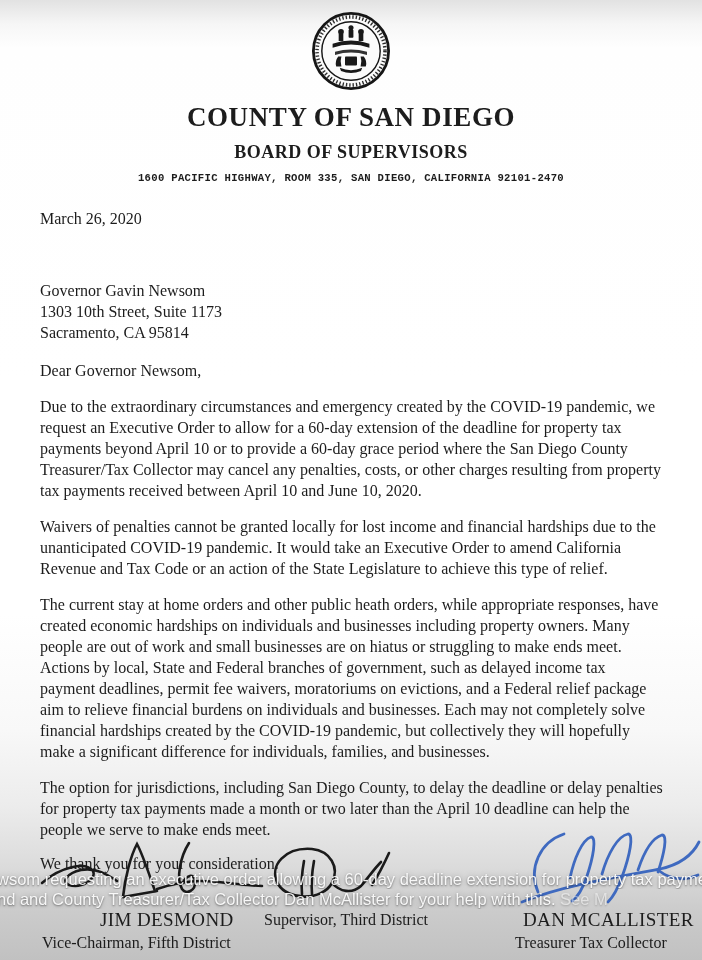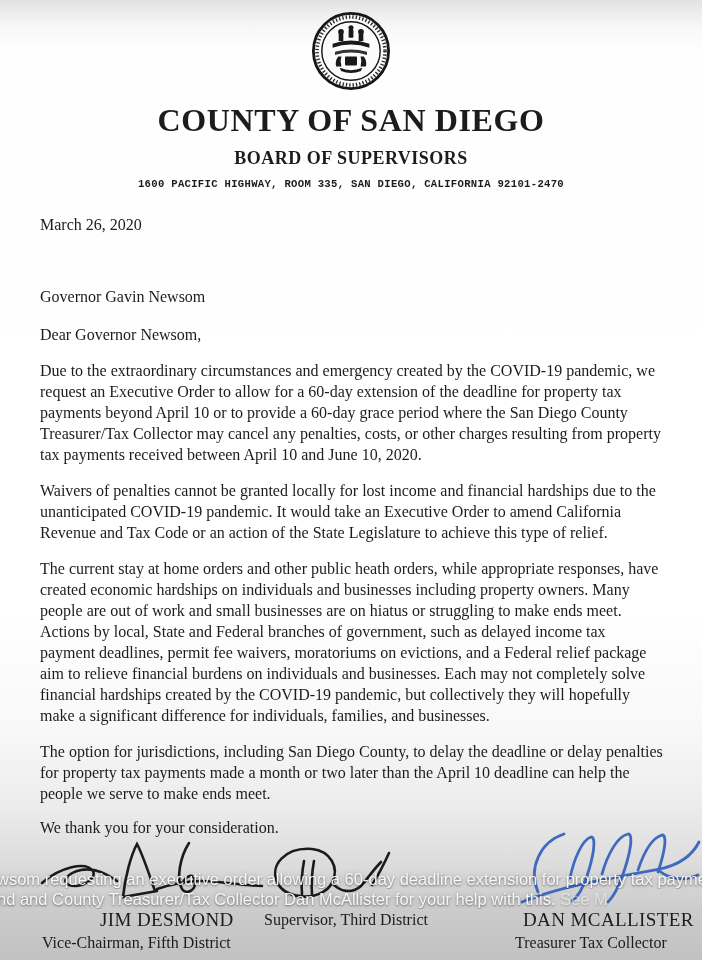--- a/index.html
+++ b/index.html
@@ -11,21 +11,21 @@
     color:#1c1c1c;
     background:linear-gradient(180deg,
       #e2e2e2 0%, #f6f6f6 2.5%, #fefefe 5%, #ffffff 40%, #ffffff 64%,
       #f8f8f8 76%, #ececec 84%, #dcdcdc 90%, #cbcbcb 95%, #c1c1c1 100%);
   }
 
   
   .letterhead{text-align:center;padding-top:11px;}
   .seal{display:inline-block;width:80px;height:80px;}
   .seal svg{width:80px;height:80px;display:block;}
-  .lh-title{font-size:32px;font-weight:bold;margin:7px 0 0;letter-spacing:0.6px;}
+  .lh-title{font-size:27px;font-weight:bold;margin:7px 0 0;letter-spacing:0.6px;}
   .lh-subtitle{font-size:18px;font-weight:bold;margin:9px 0 0;letter-spacing:0.5px;}
   .lh-address{font-size:10.6px;font-weight:bold;margin-top:9px;letter-spacing:0.3px;font-family:Liberation Mono, monospace;}
 
   
   .letter-body{padding:0 34px 0 40px;font-size:16px;line-height:21px;}
   .date-line{margin-top:24px;}
   .recipient{margin-top:51px;}
   .salutation{margin-top:17px;}
   .para{margin:15px 0 0;white-space:pre-line;}
   .closing{margin-top:13px;}
@@ -90,20 +90,22 @@
     <h1 class="lh-title">COUNTY OF SAN DIEGO</h1>
     <h2 class="lh-subtitle">BOARD OF SUPERVISORS</h2>
     <div class="lh-address">1600 PACIFIC HIGHWAY, ROOM 335, SAN DIEGO, CALIFORNIA 92101-2470</div>
   </div>
 
   <div class="letter-body">
     <div class="date-line">March 26, 2020</div>
 
     <div class="recipient">
       <div>Governor Gavin Newsom</div>
+      <div>1303 10th Street, Suite 1173</div>
+      <div>Sacramento, CA 95814</div>
     </div>
 
     <div class="salutation">Dear Governor Newsom,</div>
 
     <p class="para">Due to the extraordinary circumstances and emergency created by the COVID-19 pandemic, we
 request an Executive Order to allow for a 60-day extension of the deadline for property tax
 payments beyond April 10 or to provide a 60-day grace period where the San Diego County
 Treasurer/Tax Collector may cancel any penalties, costs, or other charges resulting from property
 tax payments received between April 10 and June 10, 2020.</p>
     <p class="para">Waivers of penalties cannot be granted locally for lost income and financial hardships due to the

